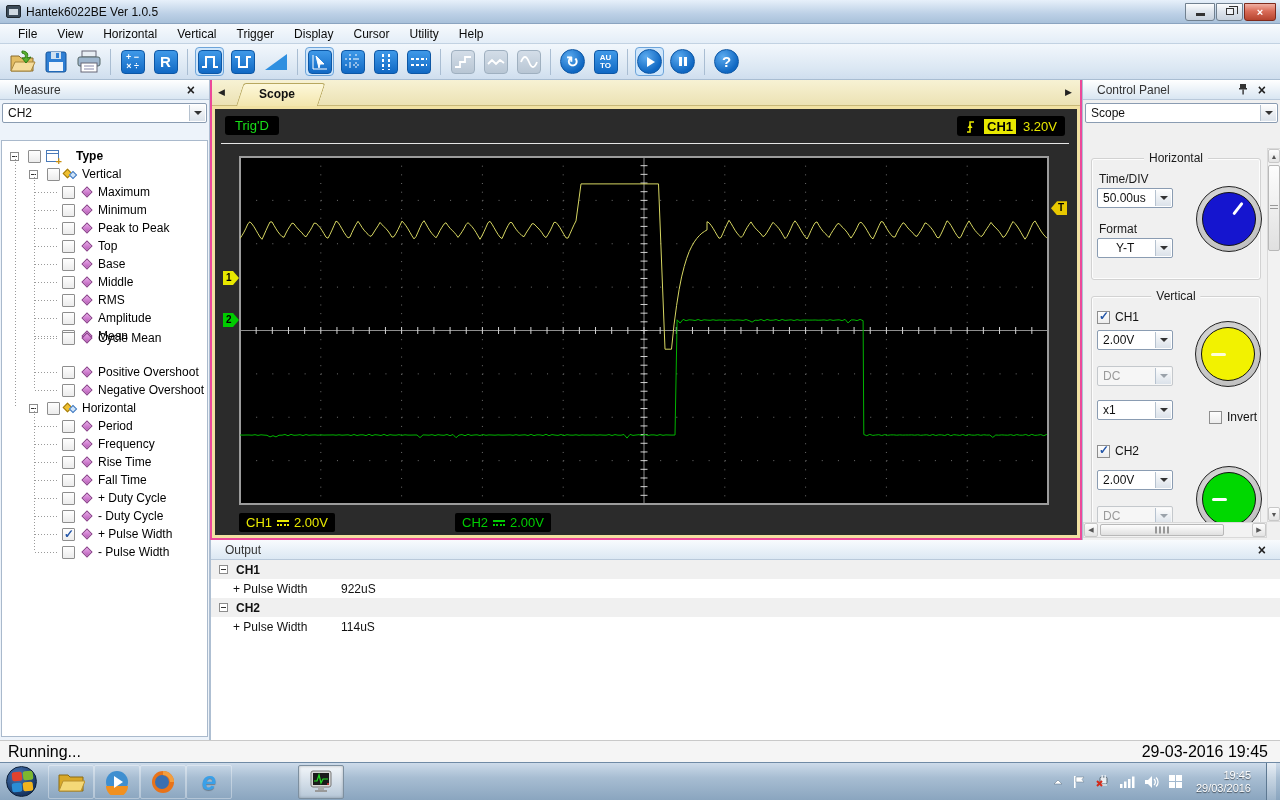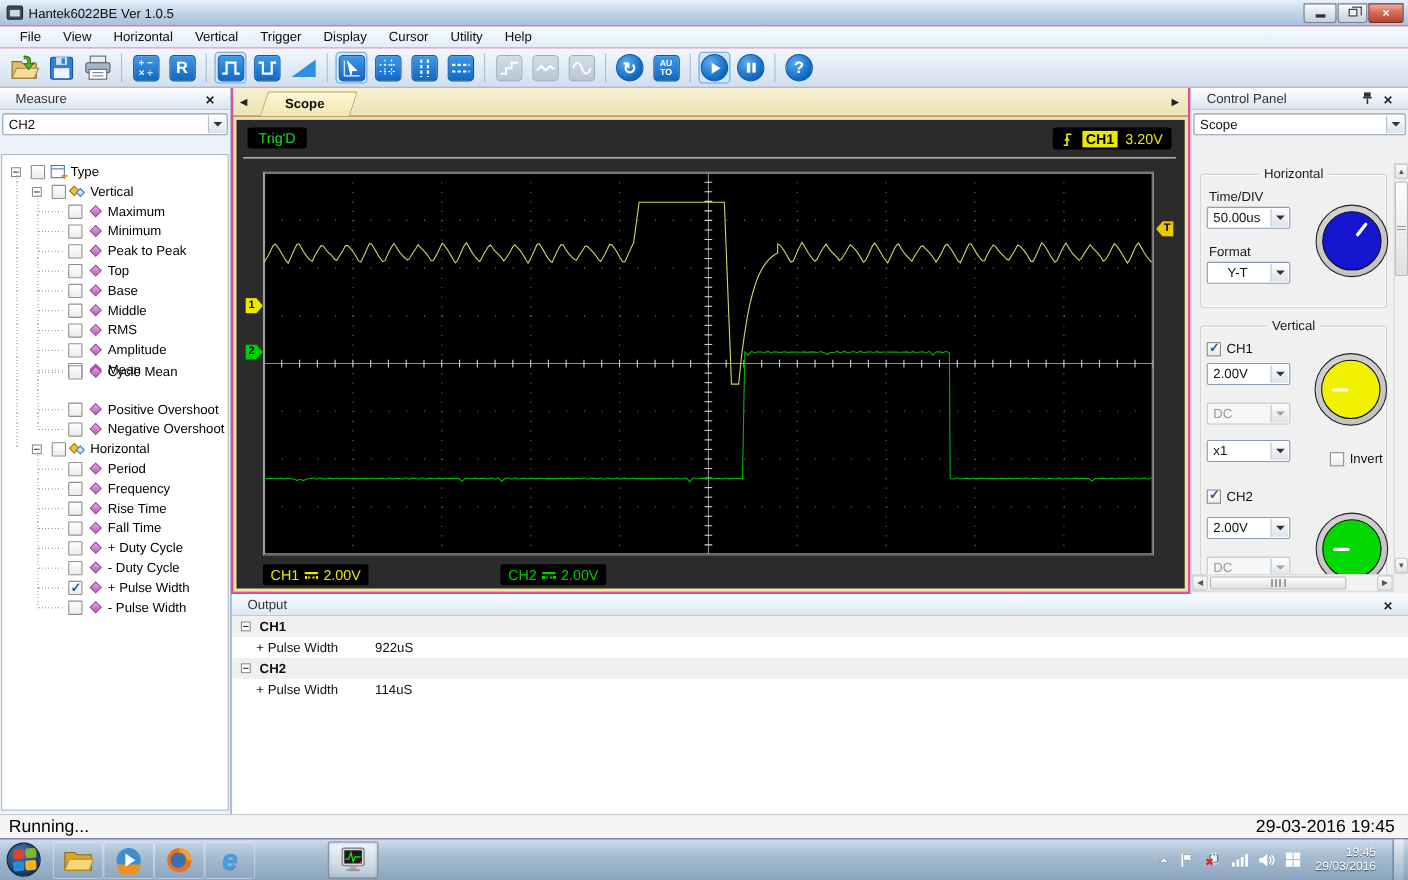--- a/index.html
+++ b/index.html
@@ -16,21 +16,21 @@
   #win-buttons { margin-left:auto; display:flex; gap:1px; padding-top:0px; }
   .winbtn { height:18px; border:1px solid #70808f; border-radius:0 0 3px 3px; background:linear-gradient(#fcfdfe,#dfe6ee 45%,#c6d1dd); display:flex; align-items:center; justify-content:center; font-size:11px; color:#333; }
   .winbtn.min { width:30px; } .winbtn.restore { width:27px; }
   .winbtn.close { width:32px; background:linear-gradient(#f0b0a4,#d96b57 45%,#b5442f); border-color:#7e2a1c; color:#fff; font-weight:bold; }
   .glyph-min { width:9px; height:3px; background:#333; margin-top:6px; }
   .glyph-restore { width:8px; height:7px; border:1px solid #333; position:relative; background:#eef2f6;}
   .glyph-restore::before { content:""; position:absolute; left:2px; top:-3px; width:8px; height:7px; border:1px solid #333; border-bottom:none; border-left:none; }
 
   
   #menubar { position:absolute; left:0; top:24px; width:1280px; height:20px;
-    background:linear-gradient(#f7fafd,#e3edf7); border-bottom:1px solid #c2d2e2; display:flex; padding-left:8px; }
+    background:linear-gradient(#f7fafd,#e3edf7); border-bottom:1px solid #c2d2e2; display:flex; align-items:center; padding-left:8px; }
   .menu-item { padding:2px 10px; font-size:12px; color:#0b0b0b; }
 
   
   #toolbar { position:absolute; left:0; top:44px; width:1280px; height:36px;
     background:linear-gradient(#f2f7fc,#dbe7f3 70%,#cfdeee); border-bottom:1px solid #a9bdd2; display:flex; align-items:center; padding-left:6px; }
   .tb-btn { width:29px; height:29px; margin:0 2px; border-radius:4px; display:flex; align-items:center; justify-content:center; border:1px solid transparent; }
   .tb-btn.selected { background:#cfe6fb; border-color:#6da4d9; }
   .tb-sep { width:1px; height:26px; background:#a9bdd2; margin:0 5px; }
   .blue-sq { width:24px; height:24px; border-radius:4px; background:linear-gradient(#3f99e8,#1169c4); border:1px solid #0d57a5; display:flex; align-items:center; justify-content:center; color:#fff; font-weight:bold; }
   .gray-sq { width:24px; height:24px; border-radius:4px; background:linear-gradient(#d3dde8,#b8c6d4); border:1px solid #9fb0c0; display:flex; align-items:center; justify-content:center; color:#f2f6fa; }
@@ -44,21 +44,21 @@
   .combo .arr { width:0; height:0; border-left:4px solid transparent; border-right:4px solid transparent; border-top:4px solid #333; }
   .combo.disabled { background:#f6f6f6; color:#9a9a9a; border-color:#c4c8cc; }
   .combo.disabled .arr { border-top-color:#9aa2aa; }
 
   
   #measure-panel { position:absolute; left:0; top:80px; width:210px; height:660px; background:#edf3fa; border-right:1px solid #aebfd2; }
   #measure-combo { position:absolute; left:2px; top:23px; width:205px; }
   #measure-tree { position:absolute; left:1px; top:60px; width:207px; height:597px; background:#fff; border:1px solid #a9b9cc; overflow:hidden; }
   .tree-row { position:absolute; left:0; width:100%; height:18px; }
   .tree-label { position:absolute; top:2px; font-size:12px; color:#000; white-space:nowrap; }
-  .tree-label.bold { font-weight:normal; }
+  .tree-label.bold { font-weight:bold;margin-left:12px; }
   .expander { position:absolute; top:5px; width:9px; height:9px; background:#fff; border:1px solid #8c8c8c; }
   .expander::after { content:""; position:absolute; left:1px; top:3px; width:5px; height:1px; background:#333; }
   .cb { position:absolute; top:3px; width:13px; height:13px; background:linear-gradient(#fefefe,#ececec); border:1px solid #8e8e8e; border-radius:1px; }
   .cb.checked::after { content:"✓"; position:absolute; left:1px; top:-2px; font-size:12px; font-weight:bold; color:#2456a8; }
   .diamond { position:absolute; top:5px; width:8px; height:8px; transform:rotate(45deg); background:linear-gradient(135deg,#eaa8ea,#b85ab8); border:1px solid #8a3f8a; }
   .gicon { position:absolute; top:4px; width:13px; height:11px; }
   .gicon .d1 { position:absolute; left:0; top:1px; width:7px; height:7px; transform:rotate(45deg); background:#f0c030; border:1px solid #a07a10; }
   .gicon .d2 { position:absolute; left:6px; top:3px; width:6px; height:6px; transform:rotate(45deg); background:#cfe4f8; border:1px solid #3f78c0; }
   .ticon { position:absolute; top:3px; width:13px; height:12px; background:#fff; border:1px solid #4a7ab8; }
   .ticon::before { content:""; position:absolute; left:0; top:2px; width:100%; height:1px; background:#4a7ab8; }

